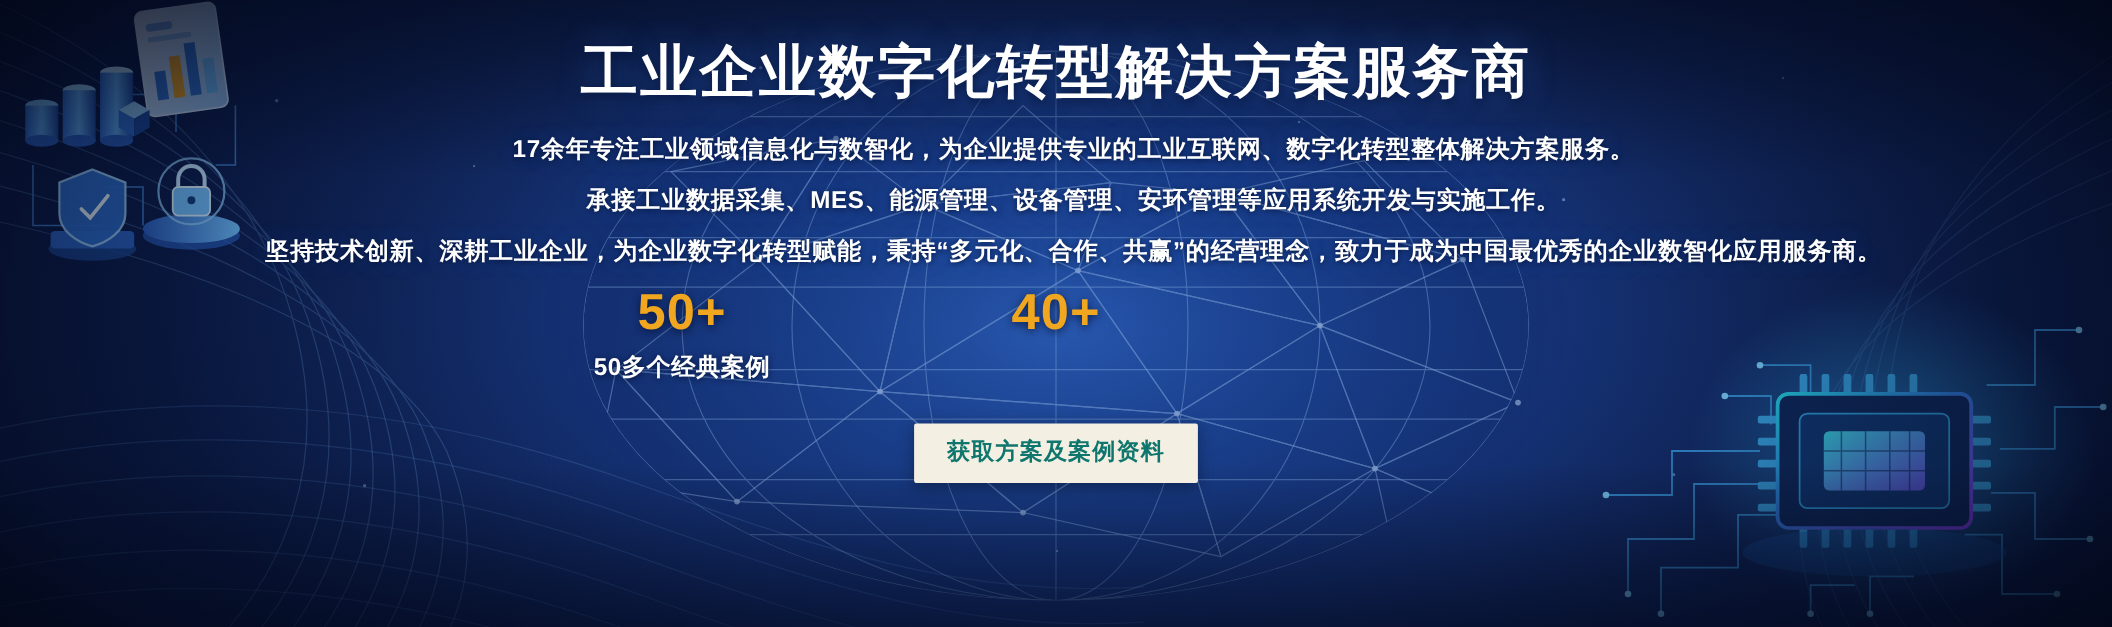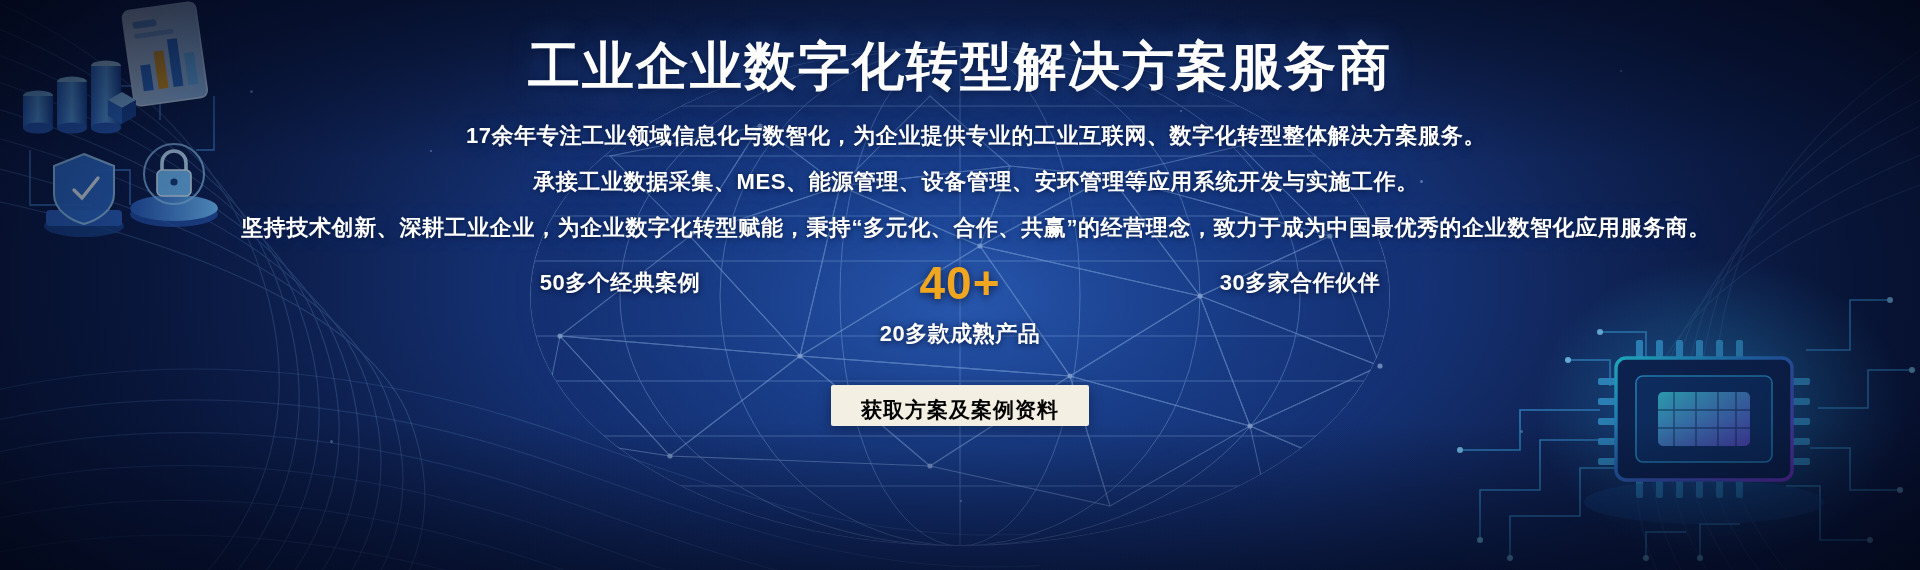--- a/index.html
+++ b/index.html
@@ -74,22 +74,22 @@
   }
   .stat .lbl{
     margin-top:10px; font-size:22px; font-weight:bold; color:#ffffff;
     letter-spacing:.5px;
     text-shadow:0 1px 6px rgba(0,10,40,.8);
   }
   .gap{ width:100px; }
 
   .cta-wrap{ position:absolute; top:385px; left:0; width:100%; display:flex; justify-content:center; }
   .cta{
-    display:inline-block; padding:11px 30px 2px;
-    background:#f3efe2; color:#000000;
+    display:inline-block; padding:11px 30px 15px;
+    background:#f3efe2; color:#0f766e;
     font-size:21px; font-weight:bold; letter-spacing:1px;
     border:none; border-radius:2px; cursor:pointer;
     box-shadow:0 3px 14px rgba(0,0,0,.35);
     font-family:"Liberation Sans","DejaVu Sans",sans-serif;
   }
 </style>
 </head>
 <body>
 
 <div class="banner">
@@ -382,30 +382,29 @@
     <h1 class="title">工业企业数字化转型解决方案服务商</h1>
 
     <div class="subs">
       <div class="sub">17余年专注工业领域信息化与数智化，为企业提供专业的工业互联网、数字化转型整体解决方案服务。</div>
       <div class="sub">承接工业数据采集、MES、能源管理、设备管理、安环管理等应用系统开发与实施工作。</div>
       <div class="sub">坚持技术创新、深耕工业企业，为企业数字化转型赋能，秉持“多元化、合作、共赢”的经营理念，致力于成为中国最优秀的企业数智化应用服务商。</div>
     </div>
 
     <div class="stats">
       <div class="stat">
+        <div class="num">50+</div>
         <div class="lbl">50多个经典案例</div>
       </div>
       <div class="gap"></div>
       <div class="stat">
         <div class="num">40+</div>
-        <div class="lbl">20多款成熟产品</div>
       </div>
       <div class="gap"></div>
       <div class="stat">
-        <div class="lbl">30多家合作伙伴</div>
       </div>
     </div>
 
     <div class="cta-wrap">
       <button class="cta">获取方案及案例资料</button>
     </div>
 
   </div>
 </div>
 

